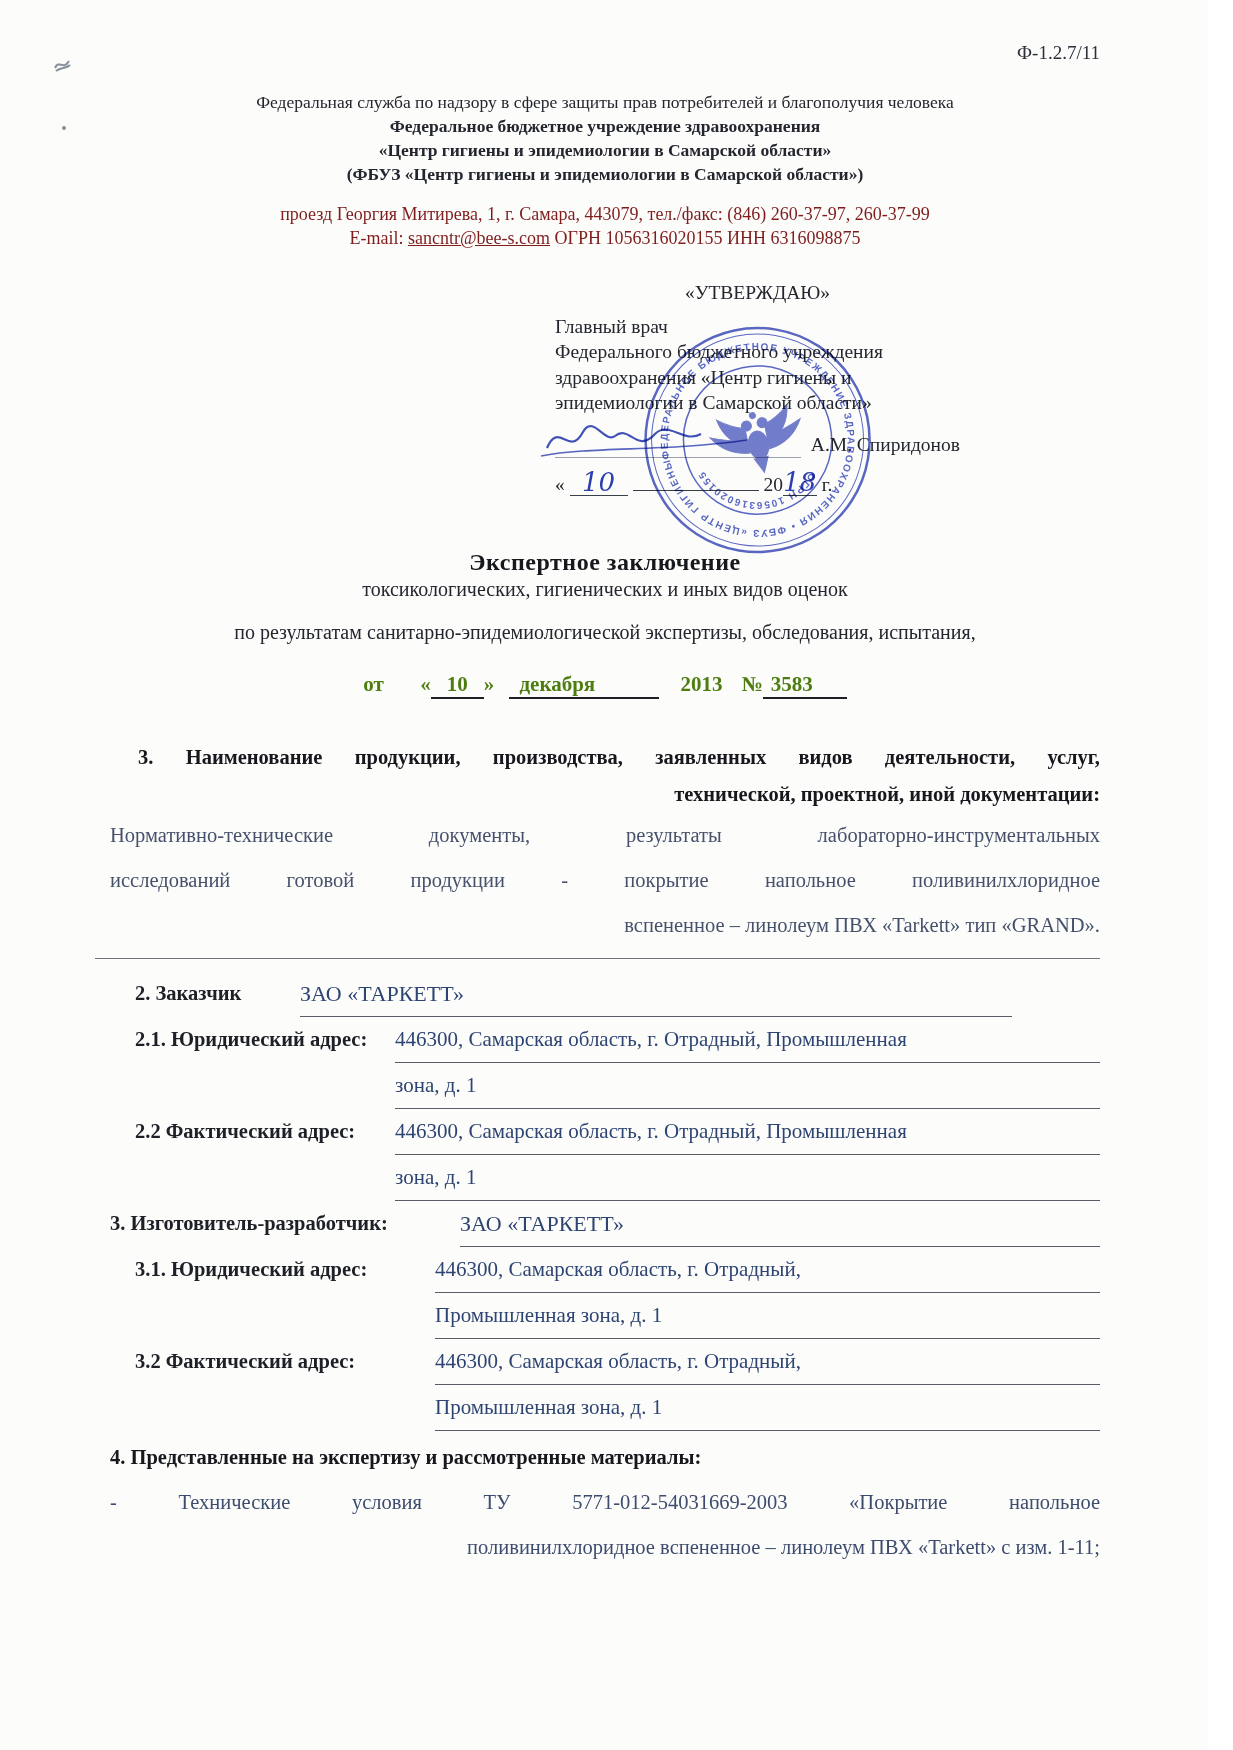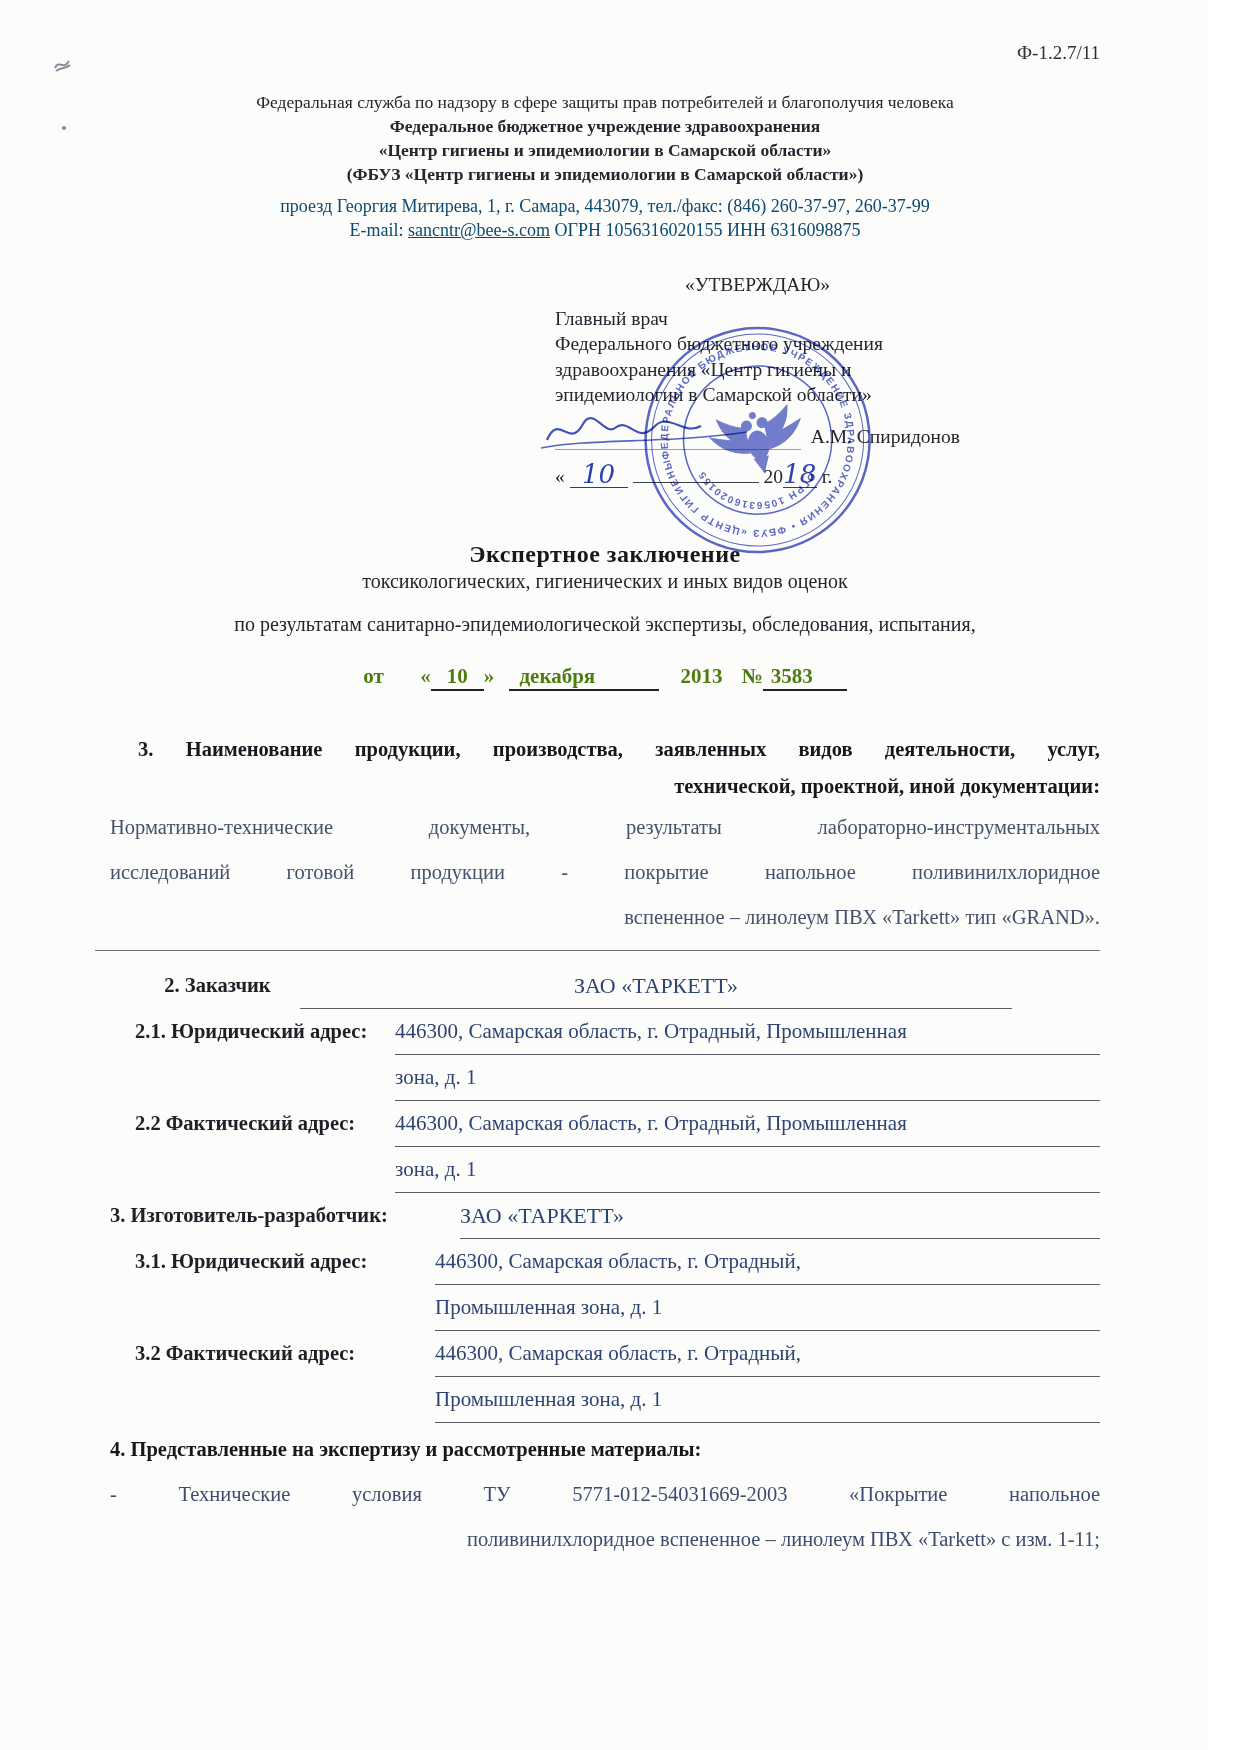--- a/index.html
+++ b/index.html
@@ -10,21 +10,21 @@
     font-family:"Liberation Serif", serif;
     color:#20242a;
     overflow:hidden;
   }
   .content {padding:42px 108px 0 110px;}
 
   .form-code {text-align:right; font-size:19px; color:#2a2f38;}
 
   .org-header {text-align:center; font-size:17.5px; line-height:24px; margin-top:26px; color:#23262e;}
   .org-header .bold {font-weight:bold;}
-  .oh-contacts {text-align:center; font-size:18px; line-height:24px; margin-top:8px; color:#0c4a6e;}
+  .oh-contacts {text-align:center; font-size:18px; line-height:24px; margin-top:16px; color:#7f1d1d;}
   .email {text-decoration:underline;}
 
   .approval {width:405px; margin:30px 140px 0 auto; font-size:19.5px; line-height:25.5px; color:#23262e; position:relative;}
   .approval-heading {text-align:center; margin-bottom:8px;}
   .sign-row {display:flex; align-items:flex-end; margin-top:6px; height:36px; position:relative;}
   .sig-line {flex:1; border-bottom:1px solid #9aa0ad; height:24px; margin-right:10px;}
   .signature-svg {position:absolute; left:-18px; top:-12px; pointer-events:none;}
   .date-row {margin-top:12px; white-space:nowrap;}
   .hand {font-style:italic; color:#2c3fae; font-size:26px; font-family:"DejaVu Serif", serif;}
   .hand-day {display:inline-block; min-width:58px; text-align:center; border-bottom:1.5px solid #3a3f49;}
@@ -52,21 +52,21 @@
   .sec1-head {margin-top:40px; font-weight:bold; font-size:20.5px; line-height:37px; color:#17181d;}
   .sec1-head .indent {text-indent:28px;}
   .sec1-body {font-size:20.5px; line-height:45px; color:#45506b;}
 
   .rule {border:none; border-top:1.5px solid #70727a; margin:10px 0 0 -15px; width:calc(100% + 15px);}
 
   .kv {display:flex; font-size:20.5px; line-height:45px;}
   .kv .lbl {font-weight:bold; color:#1d2026; flex:none;}
   .kv .val {flex:1; color:#2e4472; font-size:21px;}
   .kv .val .line {border-bottom:1px solid #5a5d66;}
-  .kv.customer {margin-top:12px;text-align:center;}
+  .kv.customer {margin-top:12px;}
   .kv.customer .lbl {width:165px; padding-left:25px;}
   .kv.customer .val {margin-right:88px; font-size:22px;}
   .kv.addr2 .lbl {width:260px; padding-left:25px;}
   .kv.maker .lbl {width:350px;}
   .kv.maker .val {font-size:22px;}
   .kv.addr3 .lbl {width:300px; padding-left:25px;}
 
   .sec4-head {font-weight:bold; font-size:20.5px; line-height:45px; margin-top:4px; color:#17181d;}
   .sec4-item {font-size:20.5px; line-height:45px; color:#3d4c6e;}
 

